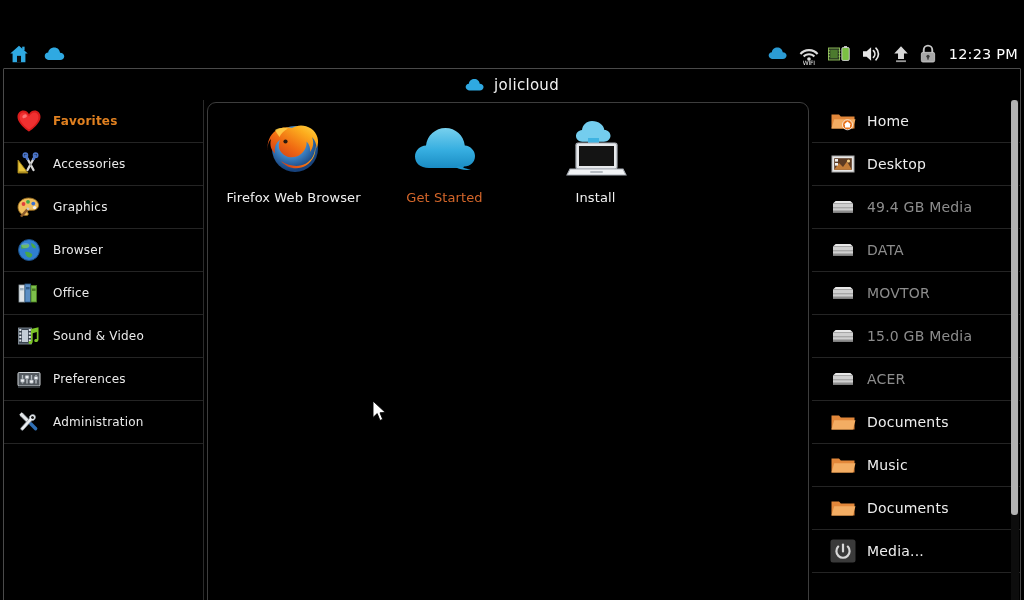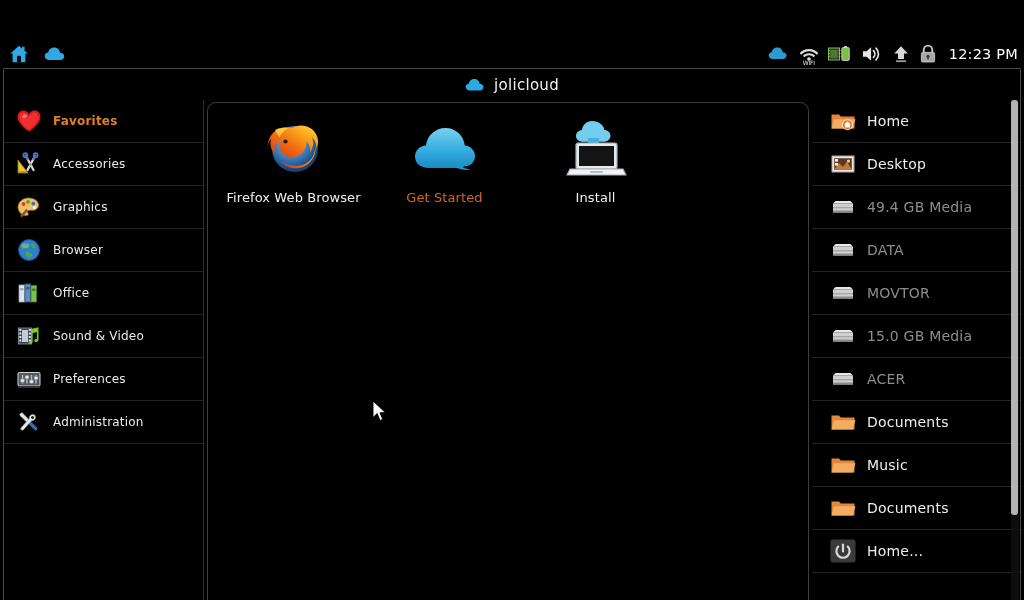--- a/index.html
+++ b/index.html
@@ -531,21 +531,21 @@
         </div>
 
         <div class="place-row">
           <span class="place-ico">
             <svg viewBox="0 0 26 26" class="ico-svg">
               <rect x="0.5" y="1.5" width="25" height="23" rx="2.5" fill="#3a3a3a"></rect>
               <path d="M13 6.5 L13 13.5" stroke="#d8d8d8" stroke-width="2.2" stroke-linecap="round"></path>
               <path d="M8.2 8.6 A6.6 6.6 0 1 0 17.8 8.6" stroke="#d8d8d8" stroke-width="2.2" fill="none" stroke-linecap="round"></path>
             </svg>
           </span>
-          <span class="place-label">Home...</span>
+          <span class="place-label">Media...</span>
         </div>
 
         <div id="scrollbar">
           <div id="scroll-thumb"></div>
         </div>
 
       </div>
 
     </div>
   </div>

